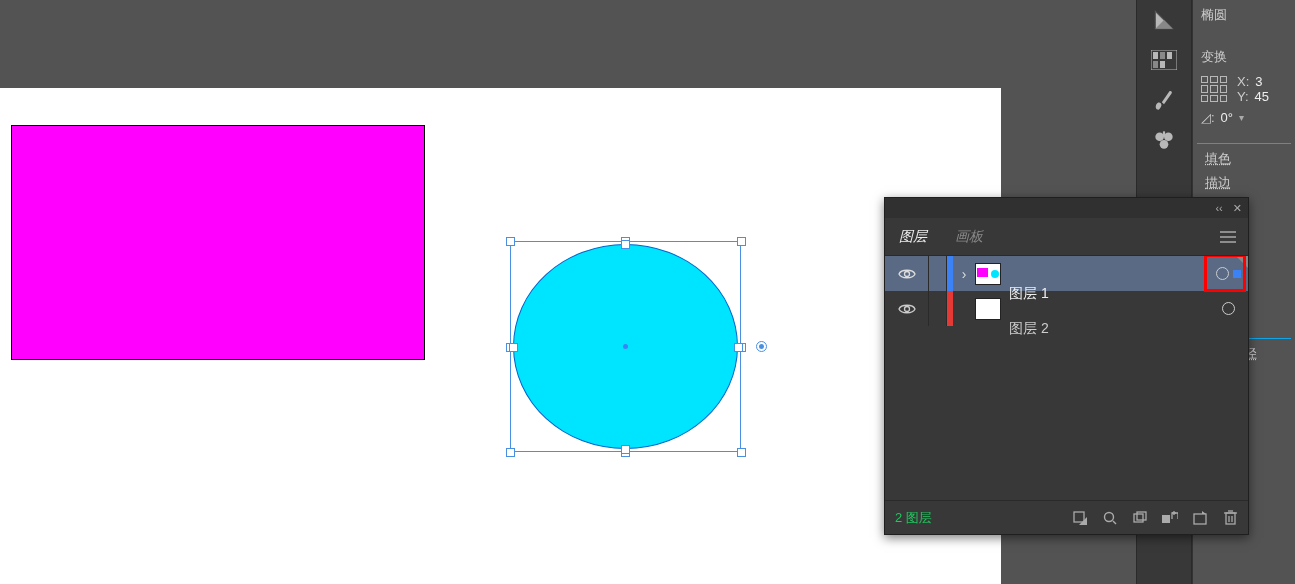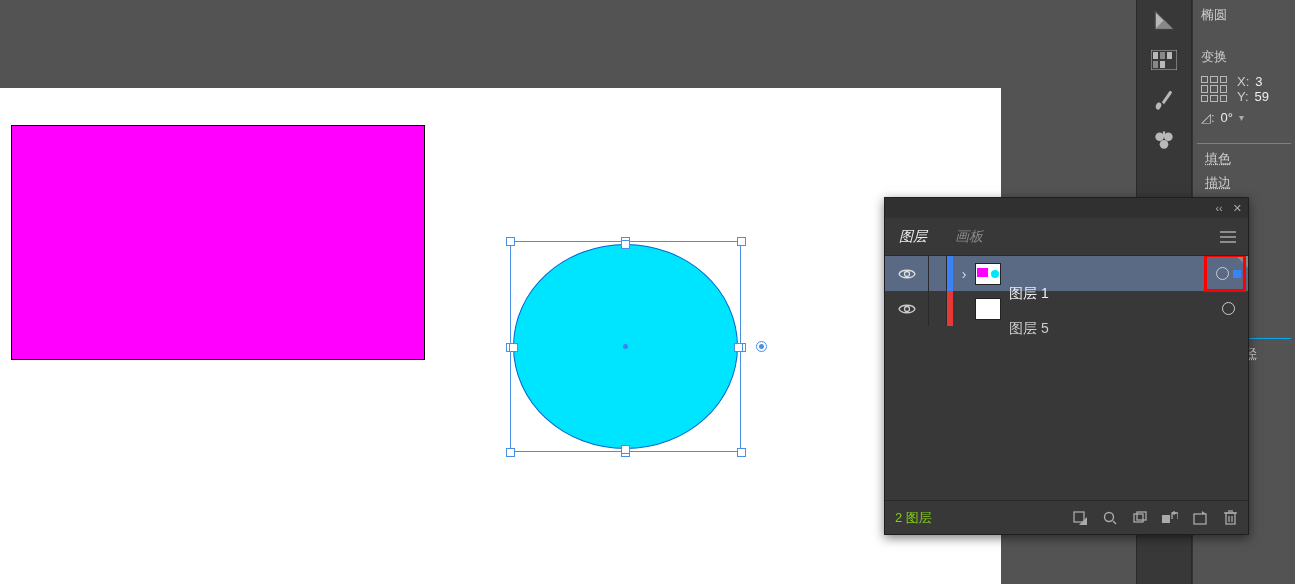--- a/index.html
+++ b/index.html
@@ -234,21 +234,21 @@
   border-left: 12px solid transparent;
   border-top: 12px solid #888;
 }
 .layers-footer {
   height: 34px;
   border-top: 1px solid #2a2a2a;
   display: flex;
   align-items: center;
   padding: 0 10px;
   gap: 14px;
-  color: #84cc16;
+  color: #22c55e;
   font-size: 13px;
 }
 .layers-footer .gap { flex: 1; }
 .layers-footer .fico { width: 16px; height: 16px; display: flex; align-items: center; justify-content: center; }
 
 svg { display: block; }
 </style>
 </head>
 <body>
 
@@ -325,21 +325,21 @@
         <span></span>
         <span></span>
     </div>
     <div>
       <div class="row" style="margin:0">
           <span class="lbl">X:</span>
           <span class="val">3</span>
         </div>
       <div class="row" style="margin:0">
           <span class="lbl">Y:</span>
-          <span class="val">59</span>
+          <span class="val">45</span>
         </div>
     </div>
   </div>
   <div class="row">
       <span class="lbl">◿:</span>
       <span class="val">0°</span>
       <span style="color:#aaa;font-size:10px">▾</span>
     </div>
   <div class="section">
     <div class="row">
@@ -402,21 +402,21 @@
       <div class="vis-cell">
         <svg width="18" height="12" viewBox="0 0 18 12" fill="none" stroke="#ccc" stroke-width="1.3">
             <path d="M1 6 C3 1 15 1 17 6 C15 11 3 11 1 6 Z"></path>
             <circle cx="9" cy="6" r="2.5"></circle>
           </svg>
       </div>
       <div class="lock-cell"></div>
       <div class="color-edge red"></div>
       <div class="expand-cell"></div>
       <div class="thumb"></div>
-      <div class="layer-name">图层 5</div>
+      <div class="layer-name">图层 2</div>
       <div class="target-cell">
         <div class="target-circle"></div>
       </div>
     </div>
   </div>
   <div class="layers-footer">
     <span>2 图层</span>
     <div class="gap"></div>
     <div class="fico">
         <svg width="14" height="14" viewBox="0 0 14 14" fill="none" stroke="#aaa" stroke-width="1.3">

